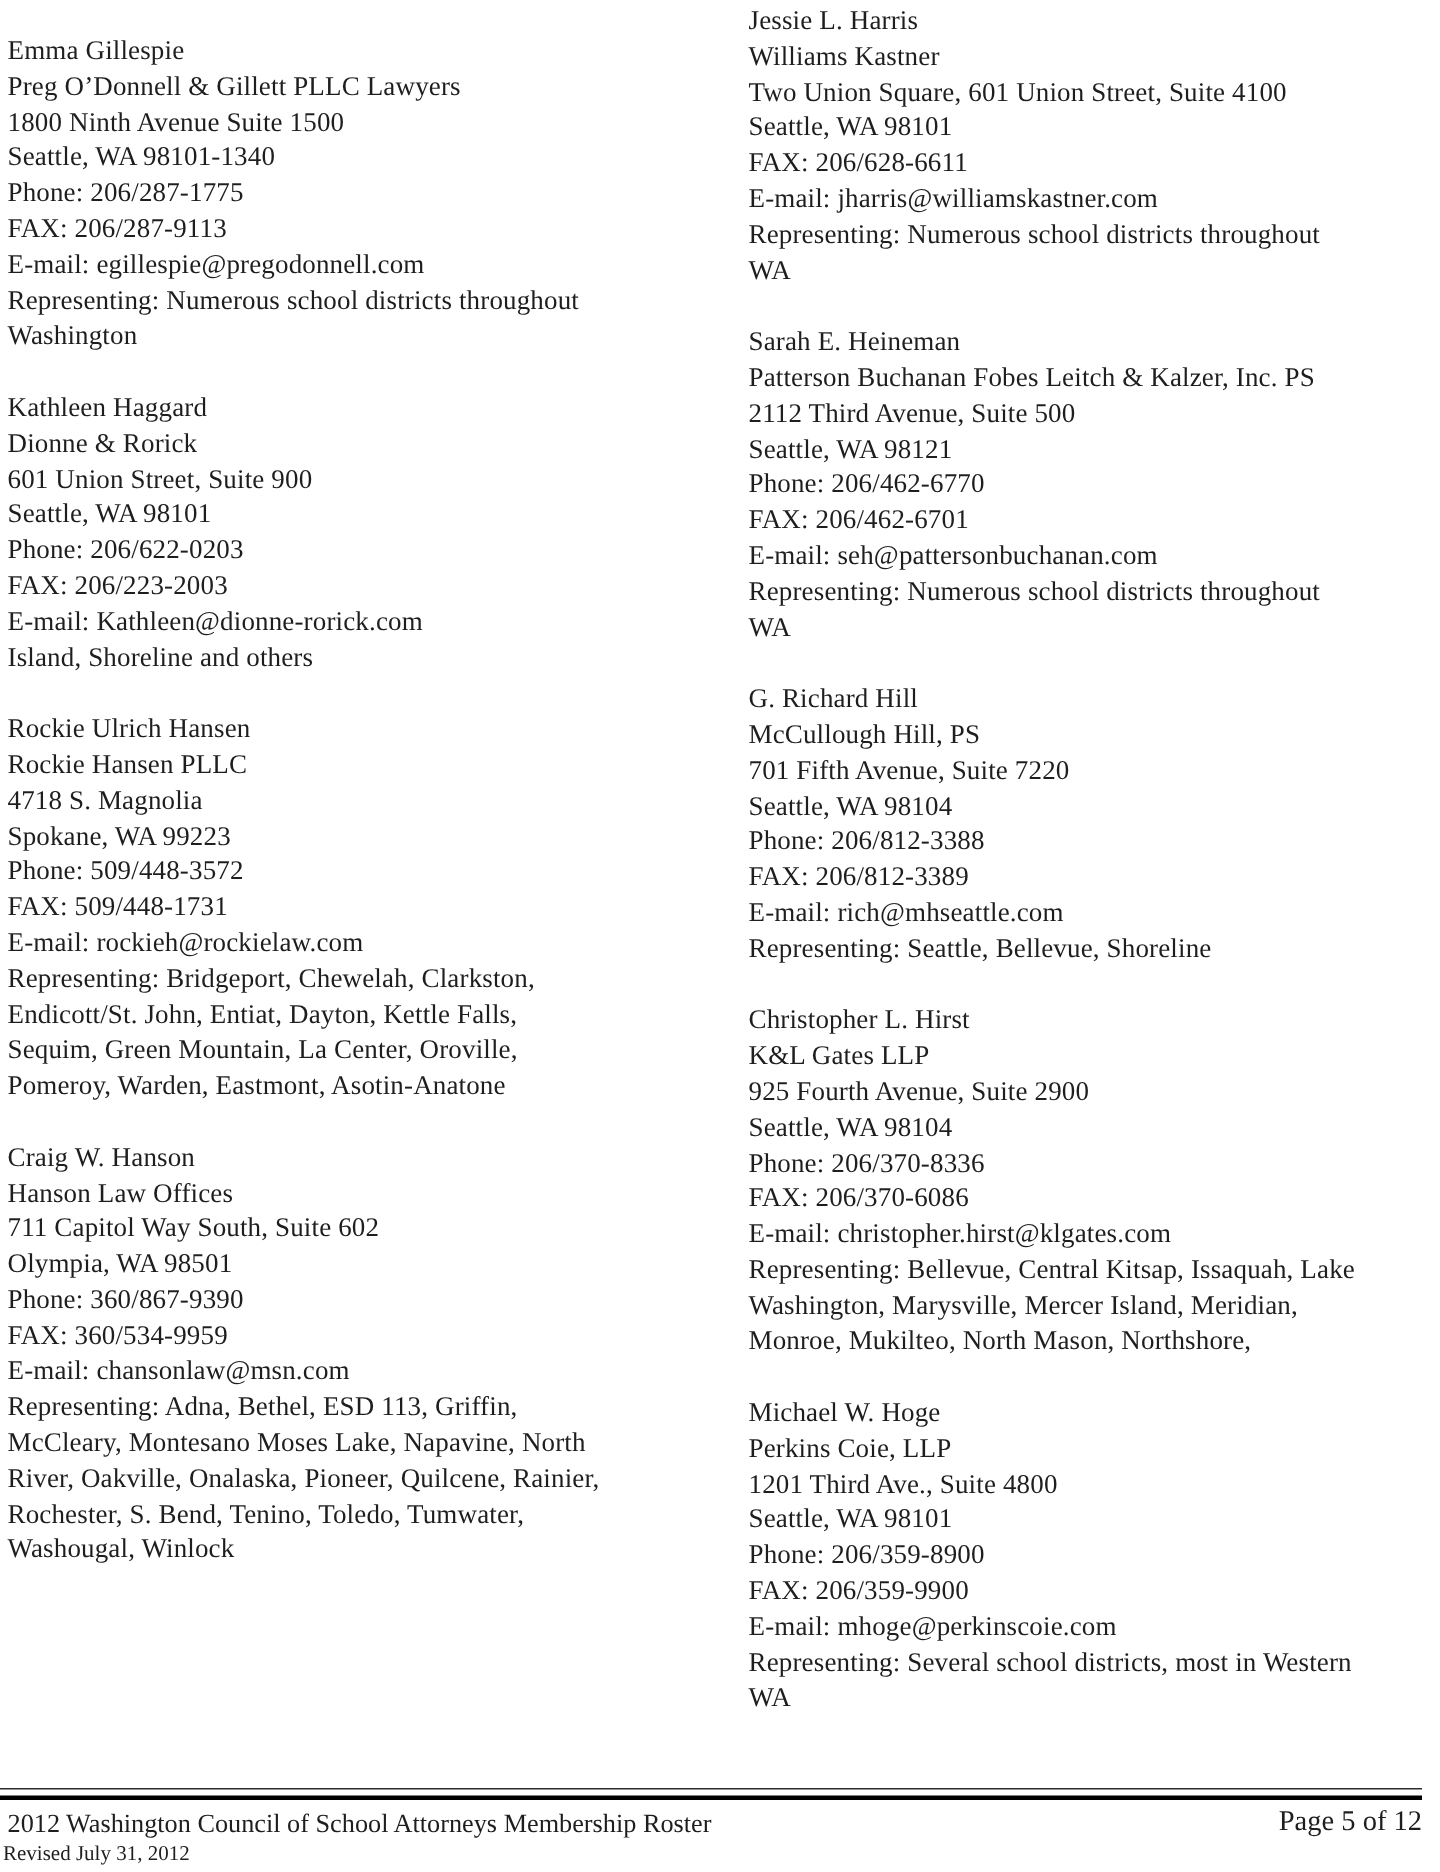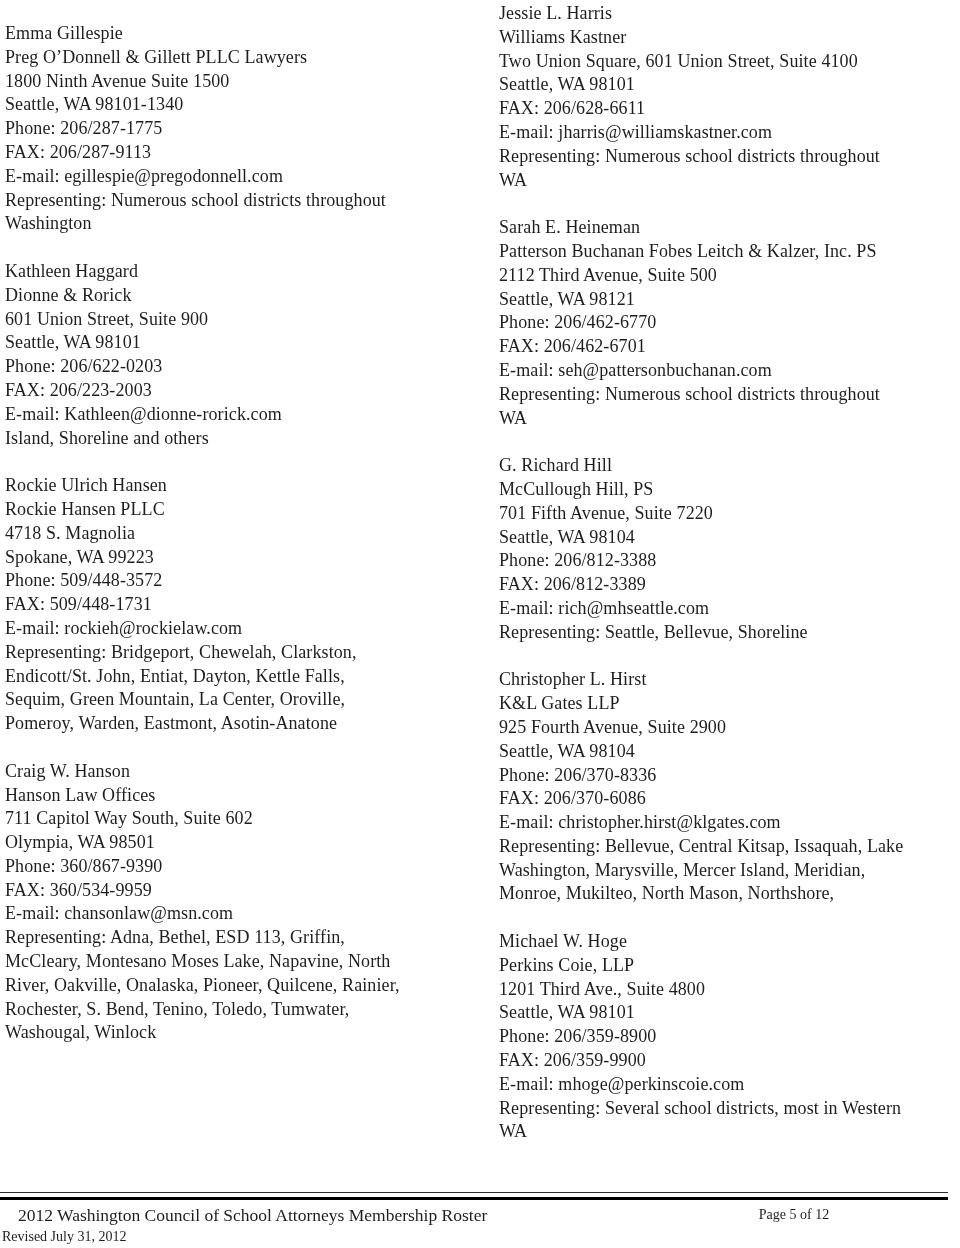--- a/index.html
+++ b/index.html
@@ -48,33 +48,33 @@
   .rule-thick {
     position: absolute;
     left: 0;
     top: 1197px;
     width: 948px;
     height: 3px;
     background: #000000;
   }
   .footer-title {
     position: absolute;
-    left: 18px;
+    left: 5px;
     top: 1204px;
     font-size: 17.5px;
     line-height: 22px;
     white-space: nowrap;
   }
   .footer-page {
     position: absolute;
     left: 640px;
     top: 1204px;
     width: 308px;
-    text-align: center;
-    font-size: 14px;
+    text-align: right;
+    font-size: 19px;
     line-height: 22px;
     white-space: nowrap;
   }
   .footer-revised {
     position: absolute;
     left: 2px;
     top: 1227px;
     font-size: 14px;
     line-height: 19px;
     white-space: nowrap;

